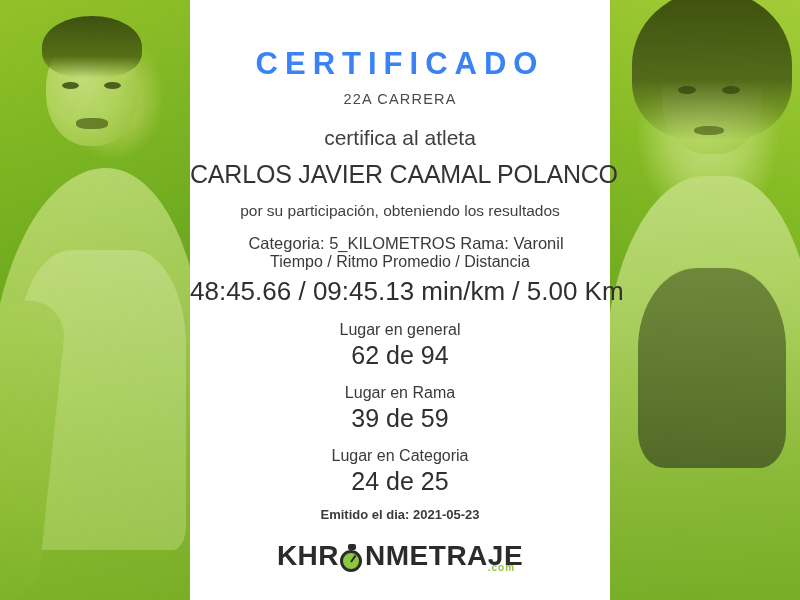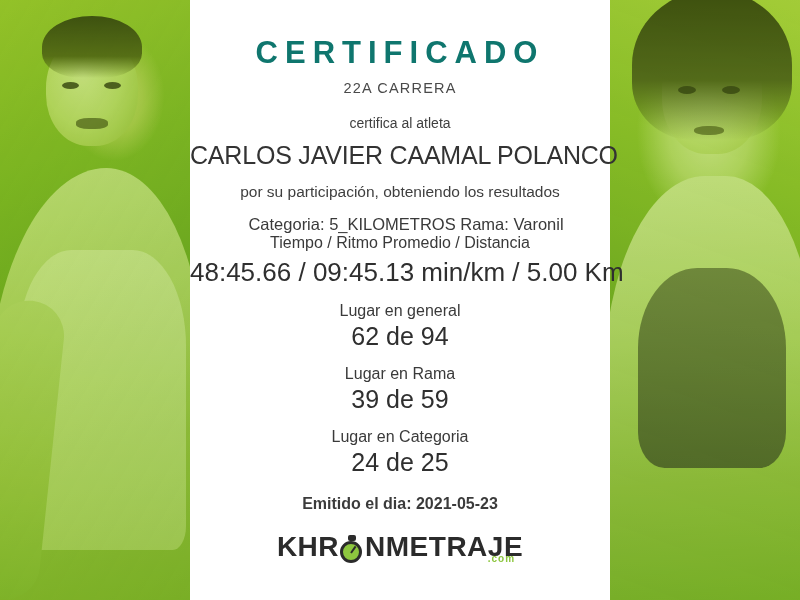--- a/index.html
+++ b/index.html
@@ -176,37 +176,37 @@
   .content {
     position: absolute;
     left: 190px;
     top: 0;
     width: 420px;
     height: 600px;
     text-align: center;
     color: #3d3d3d;
   }
   .title {
-    margin-top: 35px;
+    margin-top: 46px;
     font-size: 31px;
     font-weight: bold;
     letter-spacing: 7px;
-    color: #0f766e;
+    color: #3b82f6;
     white-space: nowrap;
   }
   .subtitle {
     margin-top: 9px;
     font-size: 14.5px;
     font-weight: normal;
     letter-spacing: 1.2px;
     color: #4a4a4a;
   }
   .line-certifica {
     margin-top: 19px;
-    font-size: 14px;
+    font-size: 21px;
     color: #3f3f3f;
   }
   .athlete {
     margin-top: 10px;
     font-size: 25px;
     font-weight: normal;
     color: #333333;
     white-space: nowrap;
     letter-spacing: -0.2px;
   }
@@ -235,22 +235,22 @@
     margin-top: 14px;
     font-size: 16px;
     color: #3a3a3a;
   }
   .rank-value {
     margin-top: 2px;
     font-size: 25px;
     color: #2f2f2f;
   }
   .issued {
-    margin-top: 18px;
-    font-size: 16px;
+    margin-top: 11px;
+    font-size: 13px;
     font-weight: bold;
     color: #3b3b3b;
   }
 
   
   .logo-wrap {
     margin-top: 12px;
     display: flex;
     align-items: center;
     justify-content: center;

